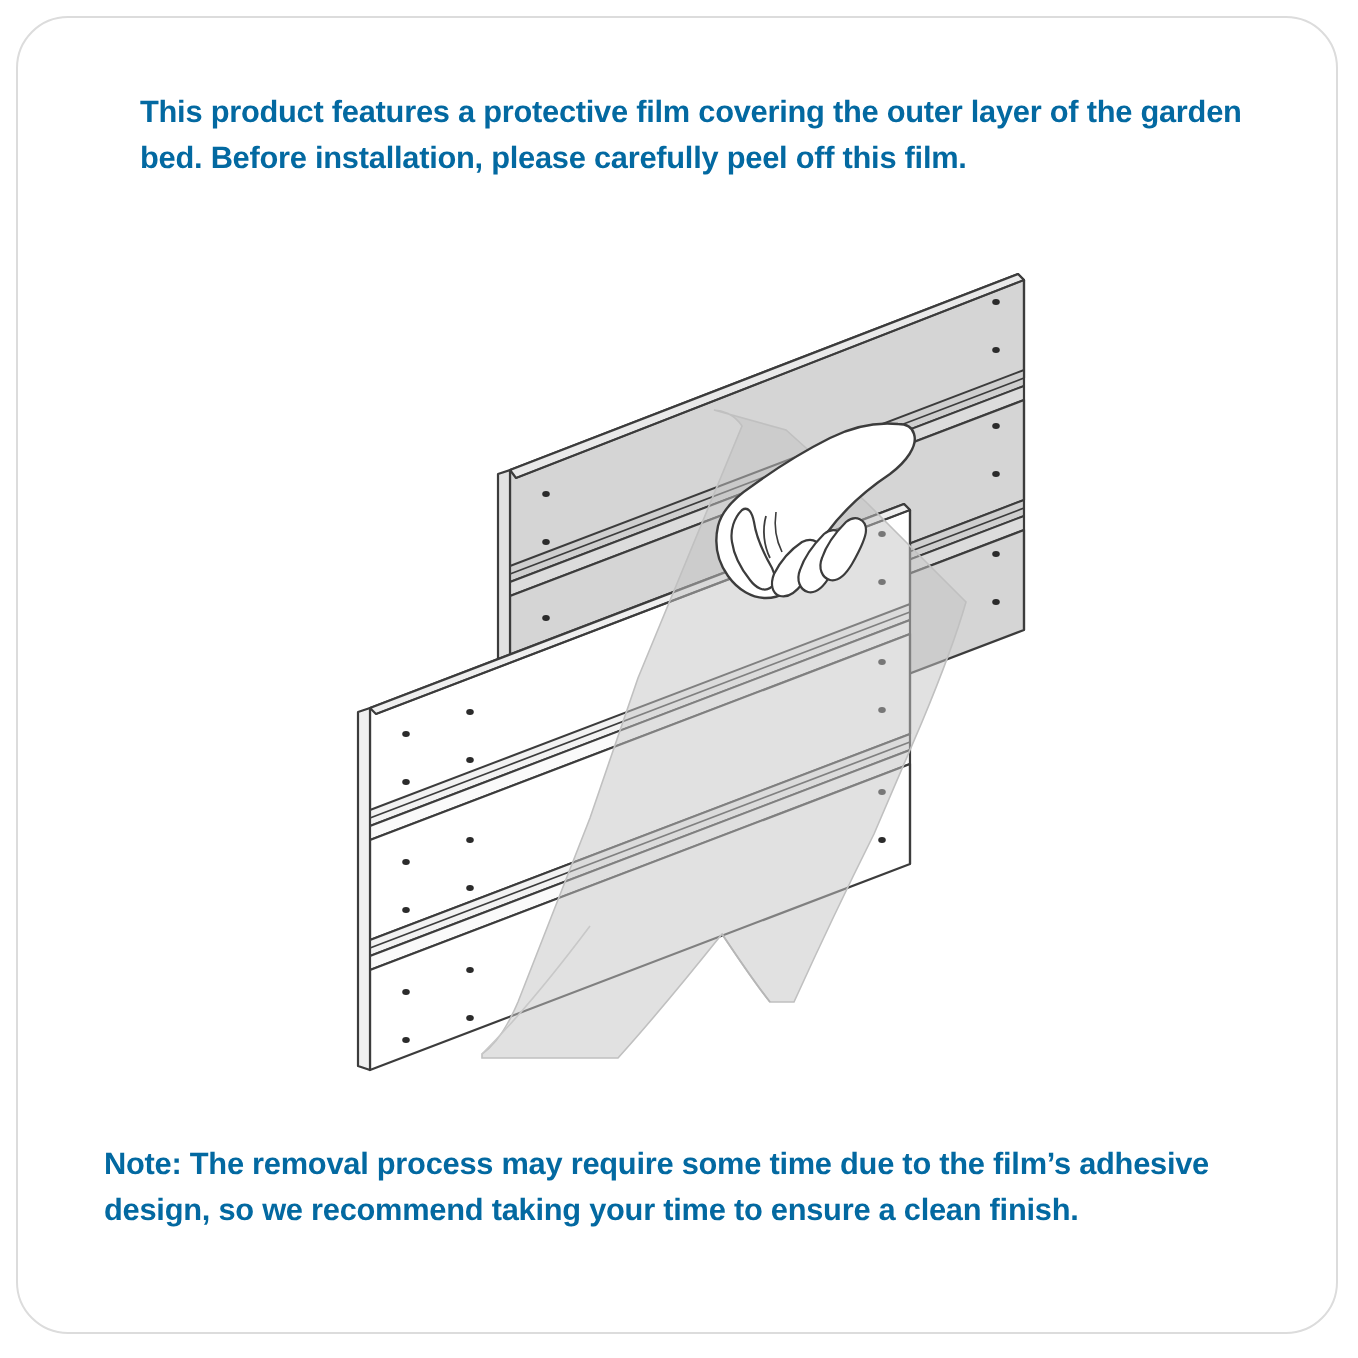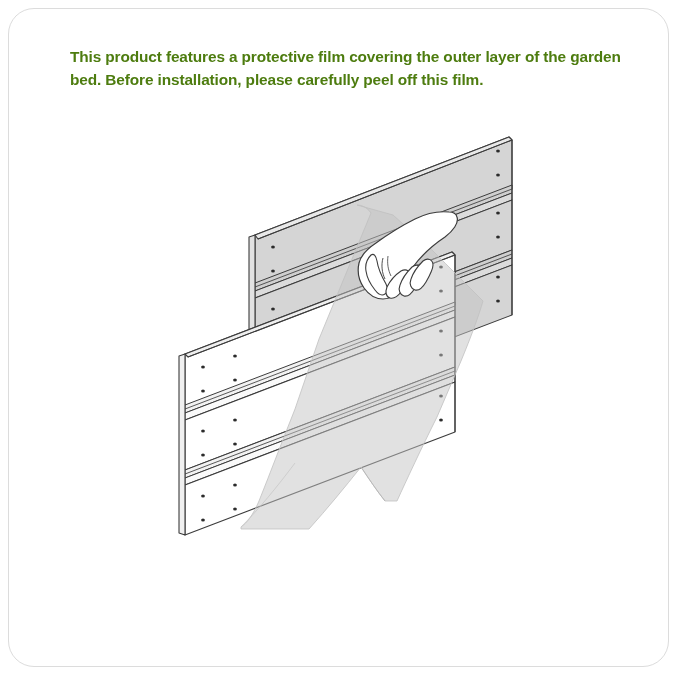--- a/index.html
+++ b/index.html
@@ -23,21 +23,21 @@
     height: 659px;
     box-sizing: border-box;
     background: #ffffff;
     border: 1px solid #dcdcdc;
     border-radius: 26px;
     overflow: hidden;
   }
 
   .instruction-text {
     position: absolute;
-    color: #4d7c0f;
+    color: #0369a1;
     font-weight: bold;
     font-size: 15.4px;
     line-height: 23.2px;
     letter-spacing: -0.12px;
     white-space: pre-line;
   }
 
   #top-text {
     left: 61px;
     top: 36px;
@@ -245,14 +245,15 @@
                C 410 282, 414 278, 417 273
                C 421 266, 424 260, 424 256
                C 424 251, 419 248, 414 252 Z" fill="#ffffff" stroke="#3c3c3c" stroke-width="1.1" stroke-linejoin="round"></path>
 
       <path d="M 374 249 C 372 256, 373 264, 376 270" fill="none" stroke="#3c3c3c" stroke-width="0.9"></path>
       <path d="M 379 247 C 378 254, 379 261, 382 267" fill="none" stroke="#3c3c3c" stroke-width="0.8"></path>
     </g>
 
   </svg>
 
+  <div id="note-text" class="instruction-text">Note: The removal process may require some time due to the film’s adhesive design, so we recommend taking your time to ensure a clean finish.</div>
 
 </div>
 
 </body></html>

